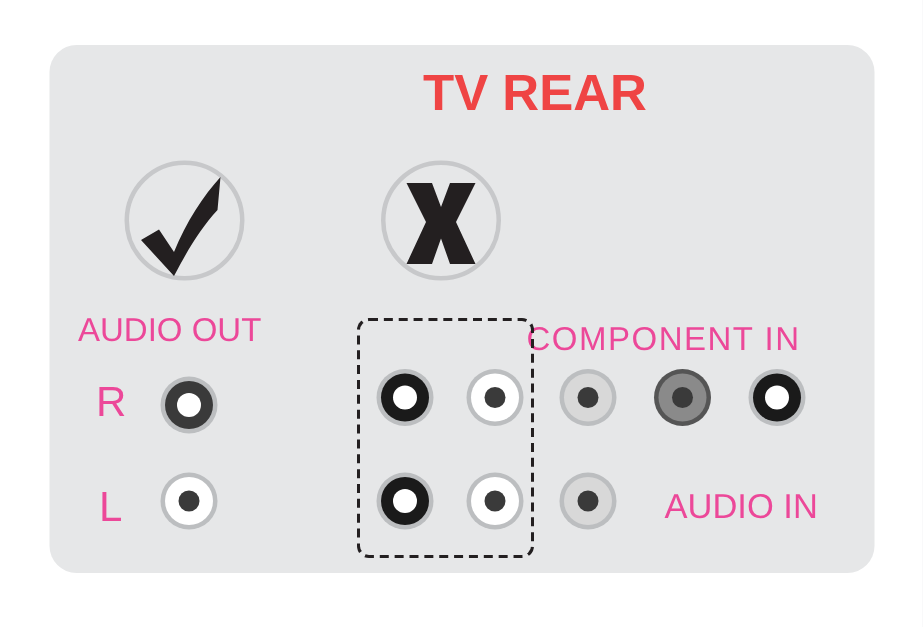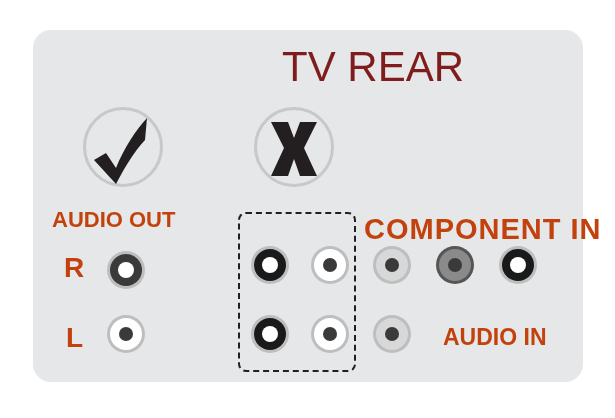--- a/index.html
+++ b/index.html
@@ -1,22 +1,22 @@
 <!DOCTYPE html>
 <html><head>
 <meta charset="utf-8">
 <style>
   html, body { margin: 0; padding: 0; background: #ffffff; }
   body { width: 615px; height: 418px; position: relative; overflow: hidden;
          font-family: "Liberation Sans", sans-serif; }
   .panel { position: absolute; left: 33px; top: 30px; width: 550px; height: 352px;
            background: #e6e7e8; border-radius: 18px; }
-  .title { position: absolute; left: 282px; top: 43px; font-size: 42px; color: #7f1d1d;
-           letter-spacing: 0px; font-weight: normal; }
-  .label { position: absolute; font-weight: bold; color: #c2410c; }
+  .title { position: absolute; left: 282px; top: 43px; font-size: 34px; color: #ef4444;
+           letter-spacing: 0px; font-weight: bold; }
+  .label { position: absolute; font-weight: normal; color: #ec4899; }
   .badge { position: absolute; width: 80px; height: 80px; border-radius: 50%;
            border: 3px solid #c7c8ca; box-sizing: border-box; }
   .badge svg { position: absolute; left: 0; top: 0; }
   .dashbox { position: absolute; left: 238px; top: 212px; width: 118px; height: 160px;
              border: 2.5px dashed #231f20; border-radius: 8px; box-sizing: border-box; }
   .jack { position: absolute; width: 40px; height: 40px; }
 </style>
 </head>
 <body>
 
@@ -32,21 +32,21 @@
 
 <div class="badge" style="left:254px; top:107px;">
   <svg width="74" height="74" viewBox="0 0 74 74">
     <path d="M14,12 L31,12 L37,28 L43,12 L60,12 L47,38 L60,66 L43,66 L37,49 L31,66 L14,66 L27,38 Z" fill="#231f20"></path>
   </svg>
 </div>
 
 <div class="label" style="left:52px; top:207px; font-size:22px;">AUDIO OUT</div>
 <div class="label" style="left:64px; top:252px; font-size:28px;">R</div>
 <div class="label" style="left:66px; top:322px; font-size:28px;">L</div>
-<div class="label" style="left:364px; top:213px; font-size:29px; letter-spacing:1px;">COMPONENT IN</div>
+<div class="label" style="left:351px; top:213px; font-size:22px; letter-spacing:1px;">COMPONENT IN</div>
 <div class="label" style="left:443px; top:324px; font-size:23px;">AUDIO IN</div>
 
 <div class="dashbox"></div>
 
 <svg class="jack" style="left:106px; top:250px;" viewBox="0 0 40 40">
   <circle cx="20" cy="20" r="19" fill="#bcbec0"></circle>
     <circle cx="20" cy="20" r="16" fill="#3a3a3a"></circle>
     <circle cx="20" cy="20" r="8" fill="#fff"></circle>
 </svg>
 <svg class="jack" style="left:106px; top:314px;" viewBox="0 0 40 40">

